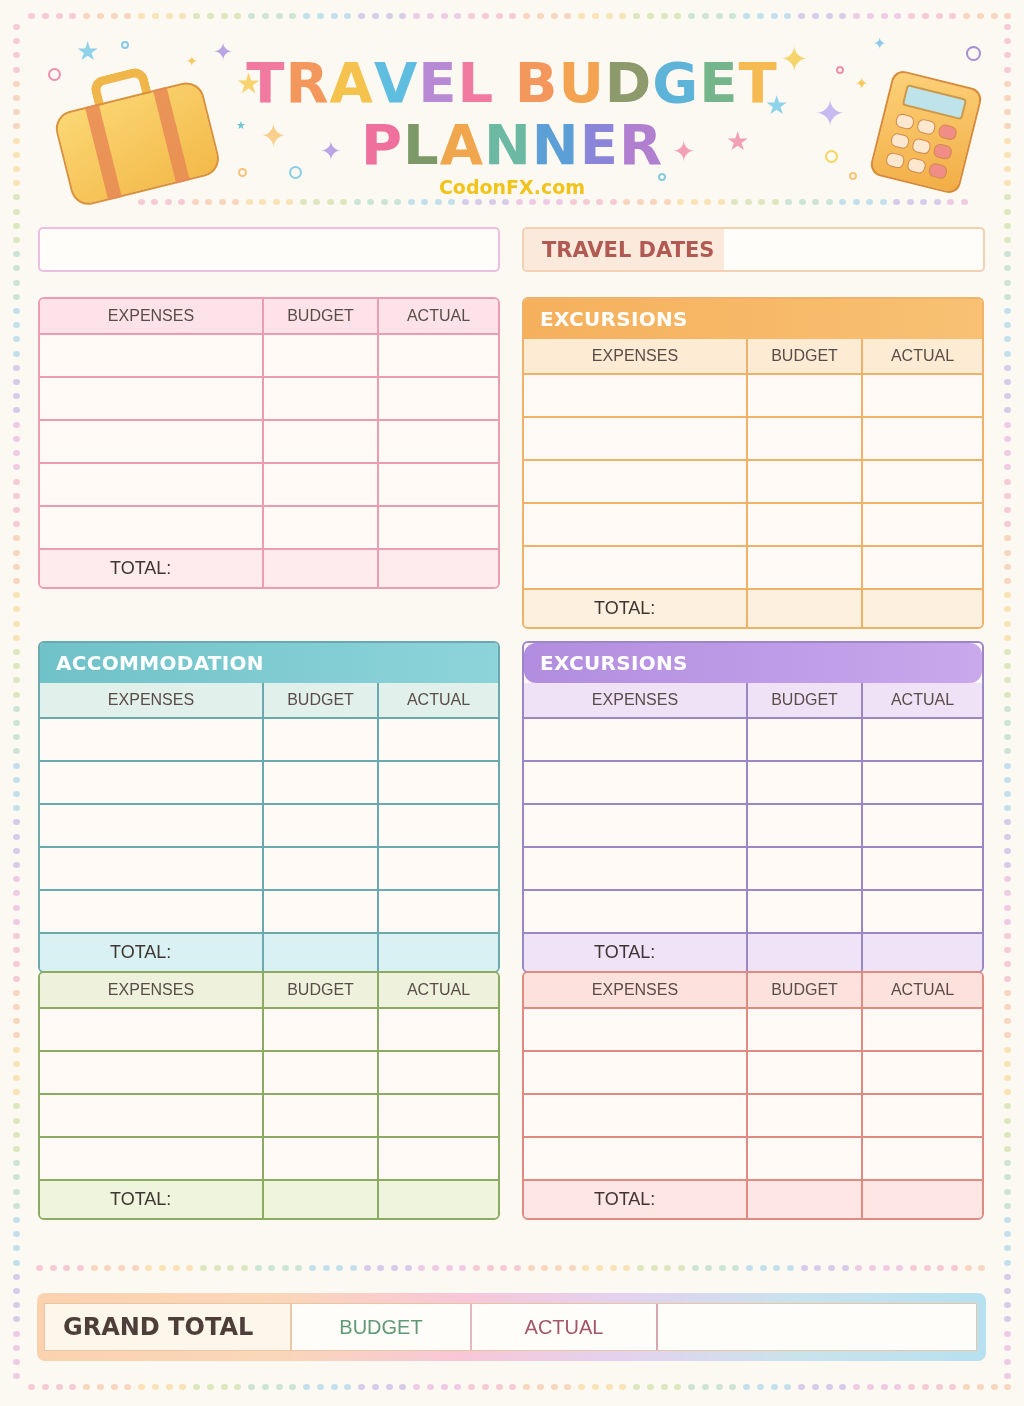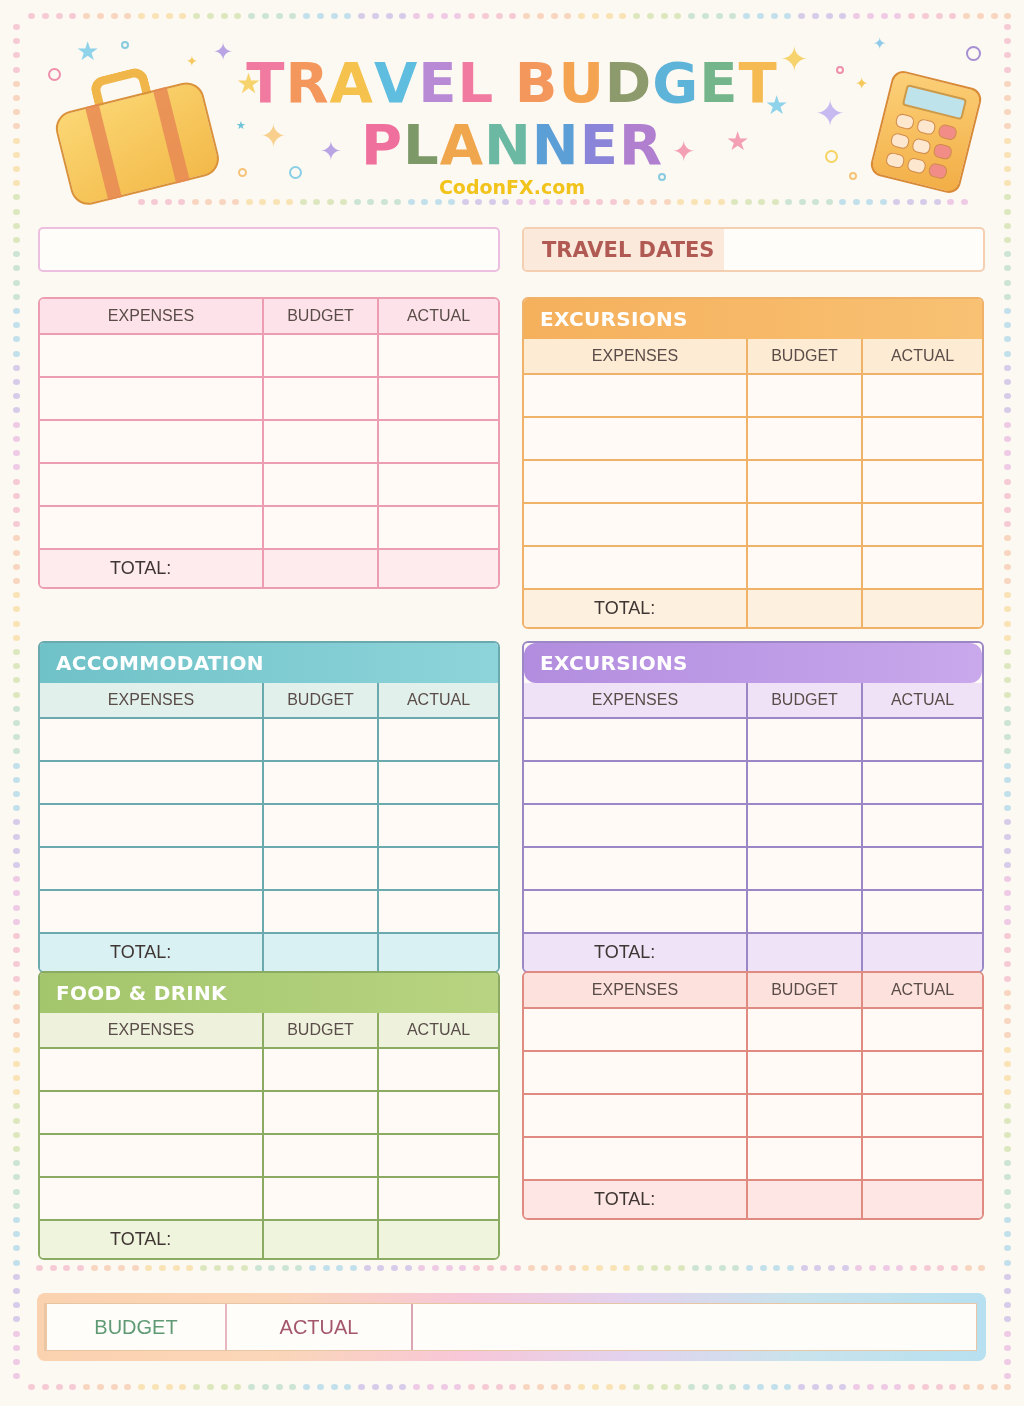--- a/index.html
+++ b/index.html
@@ -746,21 +746,20 @@
         <div style="border-color: rgb(155, 135, 198);"></div>
         <div style="border-color: rgb(155, 135, 198);"></div>
       </div>
       <div class="grid-row total-row" style="background: rgb(239, 227, 248);">
         <div class="total-label" style="border-color: rgb(155, 135, 198);">TOTAL:</div>
         <div style="border-color: rgb(155, 135, 198);"></div>
         <div style="border-color: rgb(155, 135, 198);"></div>
       </div>
     </div>
     <div class="card" style="left: 38px; top: 971px; border-color: rgb(139, 171, 98);">
-      <div class="card-head" style="background: linear-gradient(90deg, rgb(163, 197, 107), rgb(184, 212, 130));">FOOD &amp; DRINK</div>
       <div class="grid-row col-head" style="background: rgb(238, 242, 221);">
         <div style="border-color: rgb(139, 171, 98);">EXPENSES</div>
         <div style="border-color: rgb(139, 171, 98);">BUDGET</div>
         <div style="border-color: rgb(139, 171, 98);">ACTUAL</div>
       </div>
       <div class="grid-row body-row" style="border-top: 2px solid rgb(139, 171, 98);">
         <div style="border-color: rgb(139, 171, 98);"></div>
         <div style="border-color: rgb(139, 171, 98);"></div>
         <div style="border-color: rgb(139, 171, 98);"></div>
       </div>
@@ -814,17 +813,18 @@
       <div class="grid-row total-row" style="background: rgb(253, 230, 227);">
         <div class="total-label" style="border-color: rgb(223, 139, 130);">TOTAL:</div>
         <div style="border-color: rgb(223, 139, 130);"></div>
         <div style="border-color: rgb(223, 139, 130);"></div>
       </div>
     </div>
   </div>
 
 <div class="gt-wrap">
   <div class="gt-inner">
+    <div class="gt-label">GRAND TOTAL</div>
     <div class="gt-cell" id="gt-budget" style="width: 180px; color: rgb(95, 154, 116);">BUDGET</div>
     <div class="gt-cell" id="gt-actual" style="width: 186px; border-left-color: rgb(231, 183, 191); color: rgb(164, 86, 106);">ACTUAL</div>
     <div class="gt-cell" style="flex:1; border-left-color:#d9a6b2;"></div>
   </div>
 </div>
 
 </body></html>

